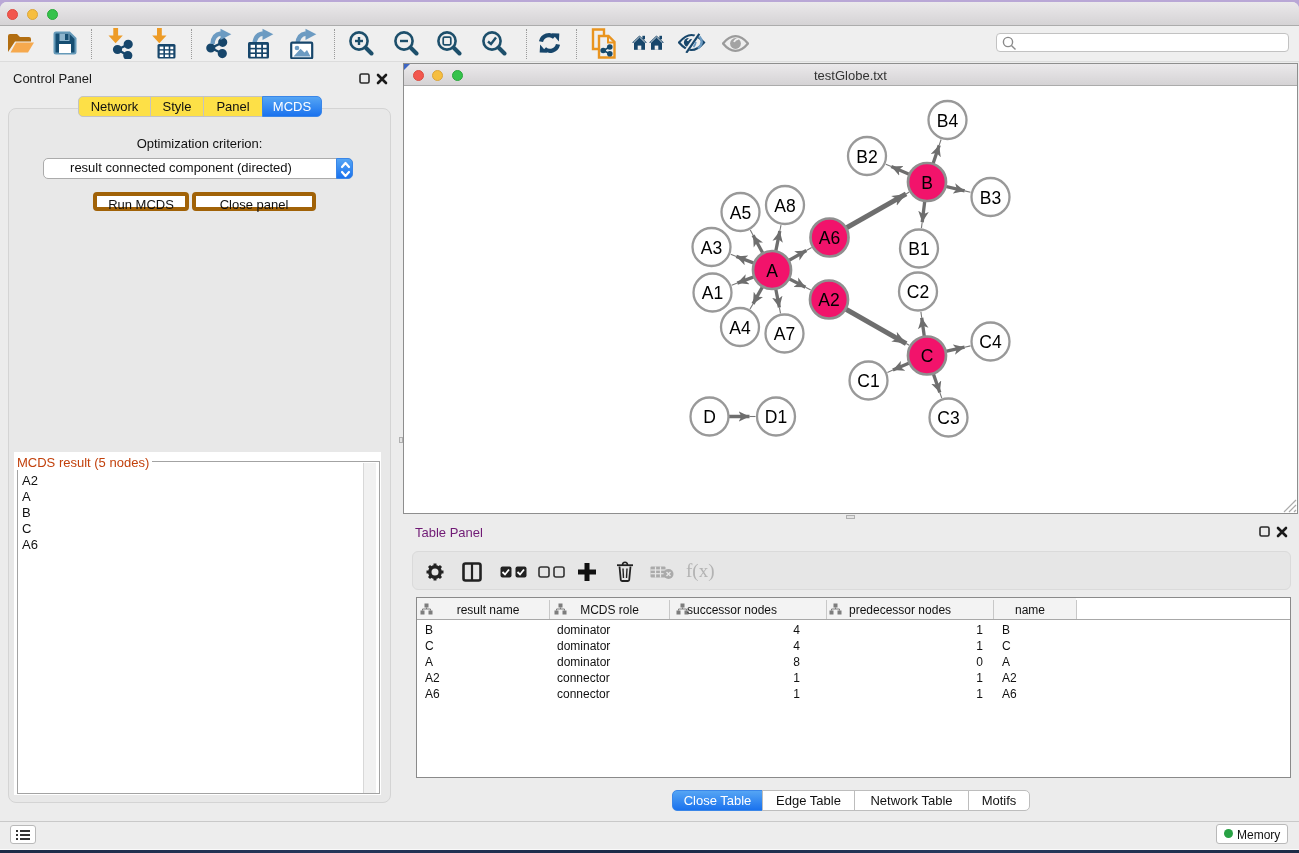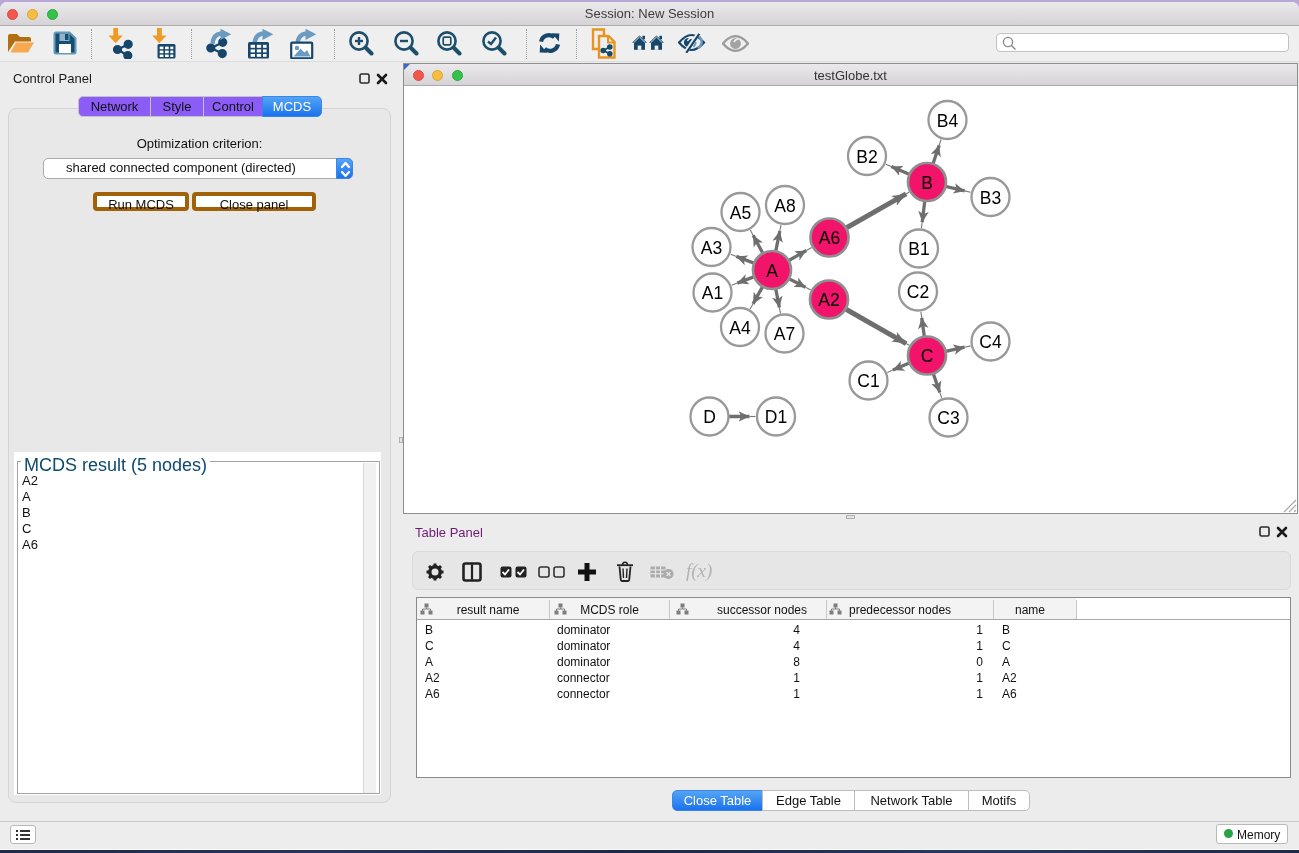--- a/index.html
+++ b/index.html
@@ -8,34 +8,33 @@
 .mainwin{position:absolute;left:0;top:2px;width:1299px;height:847px;background:#ececec;border-radius:7px 7px 0 0;overflow:hidden}
 .titlebar{position:absolute;left:0;top:0;width:1299px;height:24px;background:linear-gradient(#ebe9eb,#d5d3d5);border-bottom:1px solid #acacac}
 .tl{position:absolute;border-radius:50%;width:11px;height:11px}
 .tl.r{background:#f2574e;border:1px solid #dd4b40}
 .tl.y{background:#f6be40;border:1px solid #dba53a}
 .tl.g{background:#35c24b;border:1px solid #2aa73c}
 .wtitle{position:absolute;width:100%;text-align:center;font-size:13px;color:#3c3c3c;top:4px}
 .toolbar{position:absolute;left:0;top:26px;width:1299px;height:36px;background:#efefef;border-bottom:1px solid #dcdcdc}
 .tsep{position:absolute;top:3px;height:30px;width:0;border-left:1px dotted #9a9a9a}
 .searchbox{position:absolute;left:996px;top:9px;width:293px;height:19px;background:#fff;border:1px solid #c2c2c2;border-radius:4px}
-.cp-tab{position:absolute;top:96px;height:21px;background:#8b5cf6;border:1px solid #c3c3c3;font-size:13px;color:#111;text-align:center;line-height:19px}
+.cp-tab{position:absolute;top:96px;height:21px;background:#fde047;border:1px solid #c3c3c3;font-size:13px;color:#111;text-align:center;line-height:19px}
 .btn{position:absolute;background:#fff;border:4px solid #a16207;border-radius:4px;font-size:13px;color:#111;text-align:center}
 .bluegrad{background:linear-gradient(#55a5f4,#1a72ee);color:#fff;border:1px solid #3a86e8}
 .ftab{position:absolute;top:790px;height:21px;background:#fff;border:1px solid #bdbdbd;font-size:13px;color:#111;text-align:center;line-height:19px}
 .trow{position:absolute;font-size:12px;color:#111}
 .ftab.bluegrad,.cp-tab.bluegrad{background:linear-gradient(#55a5f4,#1a72ee);color:#fff;border:1px solid #3a86e8}
 </style></head>
 <body>
 <div class="mainwin">
 <div class="titlebar">
 <div class="tl r" style="left:7px;top:7px"></div>
 <div class="tl y" style="left:27px;top:7px"></div>
 <div class="tl g" style="left:47px;top:7px"></div>
-<div class="wtitle">Session: New Session</div>
 </div>
 </div>
 <div class="toolbar">
 <div class="tsep" style="left:91px"></div>
 <div class="tsep" style="left:191px"></div>
 <div class="tsep" style="left:334px"></div>
 <div class="tsep" style="left:526px"></div>
 <div class="tsep" style="left:576px"></div>
 </div>
 
@@ -199,38 +198,38 @@
 </svg>
 
 <div class="abs" style="left:13px;top:71px;font-size:13px;color:#1a1a1a">Control Panel</div>
 <svg class="abs" style="left:359px;top:73px" width="30" height="12">
  <rect x="1" y="1" width="9" height="9" rx="1.5" fill="none" stroke="#2b2b2b" stroke-width="1.6"></rect>
  <path d="M19,2 L27,10 M27,2 L19,10" stroke="#1a1a1a" stroke-width="2.6" stroke-linecap="round"></path>
 </svg>
 <div class="abs" style="left:8px;top:108px;width:383px;height:695px;background:#e8e8e8;border:1px solid #d4d4d4;border-radius:8px"></div>
 <div class="cp-tab" style="left:78px;width:73px;border-radius:5px 0 0 5px">Network</div>
 <div class="cp-tab" style="left:150px;width:54px">Style</div>
-<div class="cp-tab" style="left:203px;width:60px">Control</div>
+<div class="cp-tab" style="left:203px;width:60px">Panel</div>
 <div class="cp-tab bluegrad" style="left:262px;width:60px;border-radius:0 5px 5px 0">MCDS</div>
 <div class="abs" style="left:8px;top:136px;width:383px;text-align:center;font-size:13px;color:#111">Optimization criterion:</div>
 <div class="abs" style="left:43px;top:158px;width:310px;height:21px;background:#fff;border:1px solid #ababab;border-radius:5px"></div>
-<div class="abs" style="left:43px;top:160px;width:276px;text-align:center;font-size:13px;color:#111">shared connected component (directed)</div>
+<div class="abs" style="left:43px;top:160px;width:276px;text-align:center;font-size:13px;color:#111">result connected component (directed)</div>
 <div class="abs bluegrad" style="left:336px;top:158px;width:17px;height:21px;border-radius:0 5px 5px 0">
 <svg width="17" height="21">
       <path d="M5,8 L8.5,4 L12,8" fill="none" stroke="#fff" stroke-width="2.2" stroke-linecap="round" stroke-linejoin="round"></path>
       <path d="M5,13 L8.5,17 L12,13" fill="none" stroke="#fff" stroke-width="2.2" stroke-linecap="round" stroke-linejoin="round"></path>
     </svg>
 </div>
 <div class="btn" style="left:93px;top:192px;width:96px;height:19px;line-height:17px">Run MCDS</div>
 <div class="btn" style="left:192px;top:192px;width:124px;height:19px;line-height:17px">Close panel</div>
 
 <div class="abs" style="left:14px;top:452px;width:367px;height:343px;background:#fff"></div>
 <div class="abs" style="left:17px;top:461px;width:363px;height:333px;border:1px solid #a3a3a3"></div>
 <div class="abs" style="left:363px;top:463px;width:13px;height:330px;background:#f1f1f1;border-left:1px solid #d8d8d8"></div>
-<div class="abs" style="left:21px;top:455px;font-size:18px;color:#0c4a6e;background:#fff;padding:0 3px">MCDS result (5 nodes)</div>
+<div class="abs" style="left:14px;top:455px;font-size:13px;color:#c2410c;background:#fff;padding:0 3px">MCDS result (5 nodes)</div>
 <div class="abs" style="left:22px;top:473px;font-size:13px;color:#111;line-height:16px">A2<br>A<br>B<br>C<br>A6</div>
 
 <div class="abs" style="left:403px;top:63px;width:895px;height:451px;background:#fff;border:1px solid #8e8e8e"></div>
 <div class="abs" style="left:404px;top:64px;width:893px;height:22px;background:linear-gradient(#ebe9eb,#d5d3d5);border-bottom:1px solid #ababab"></div>
 <svg class="abs" style="left:404px;top:64px" width="6" height="6">
     <path d="M0,0 H6 L0,6 Z" fill="#3e66c4"></path>
   </svg>
 <div class="tl r" style="left:413px;top:70px"></div>
 <div class="tl y" style="left:432px;top:70px"></div>
 <div class="tl g" style="left:451.5px;top:70px"></div>
@@ -386,21 +385,21 @@
     </g>
  <g stroke="#e6e6e6" stroke-width="1.2">
   <line x1="0.5" y1="5" x2="15.5" y2="5"></line>
       <line x1="0.5" y1="8.7" x2="15.5" y2="8.7"></line>
   <line x1="5.5" y1="1.5" x2="5.5" y2="12.5"></line>
       <line x1="10.5" y1="1.5" x2="10.5" y2="12.5"></line>
  </g>
  <circle cx="18.5" cy="9" r="5" fill="#aaaaaa"></circle>
  <path d="M16.5,7 L20.5,11 M20.5,7 L16.5,11" stroke="#e6e6e6" stroke-width="1.4"></path>
 </svg>
-<div class="abs" style="left:686px;top:560px;font-family:'Liberation Serif',serif;font-style:italic;font-size:19px;color:#b3b3b3">f(x)</div>
+<div class="abs" style="left:686px;top:560px;font-family:'Liberation Serif',serif;font-size:19px;color:#b3b3b3">f(x)</div>
 
 <div class="abs" style="left:416px;top:597px;width:875px;height:181px;background:#fff;border:1px solid #8a8a8a"></div>
 <div class="abs" style="left:417px;top:598px;width:659px;height:22px;background:#f3f3f3;border-bottom:1px solid #a8a8a8"></div>
 <div class="abs" style="left:1076px;top:598px;width:214px;height:22px;border-bottom:1px solid #a8a8a8"></div>
 
 <div class="abs" style="left:549px;top:600px;width:1px;height:19px;background:#c8c8c8"></div>
 <div class="abs" style="left:669px;top:600px;width:1px;height:19px;background:#c8c8c8"></div>
 <div class="abs" style="left:826px;top:600px;width:1px;height:19px;background:#c8c8c8"></div>
 <div class="abs" style="left:993px;top:600px;width:1px;height:19px;background:#c8c8c8"></div>
 <div class="abs" style="left:1076px;top:600px;width:1px;height:19px;background:#c8c8c8"></div>
@@ -441,21 +440,21 @@
       <rect x="0.5" y="7.5" width="4" height="4"></rect>
       <rect x="8.5" y="7.5" width="4" height="4"></rect>
     </g>
     <g stroke="#7d7d7d" stroke-width="1">
       <path d="M6.5,4.5 V6 M2.5,7.5 V6 H10.5 V7.5" fill="none"></path>
     </g>
   </svg>
 
 <div class="trow" style="left:428px;top:603px;width:120px;text-align:center">result name</div>
 <div class="trow" style="left:550px;top:603px;width:119px;text-align:center">MCDS role</div>
-<div class="trow" style="left:687px;top:603px;width:120px;text-align:right">successor nodes</div>
+<div class="trow" style="left:687px;top:603px;width:120px;text-align:left">successor nodes</div>
 <div class="trow" style="left:849px;top:603px;width:120px;text-align:left">predecessor nodes</div>
 <div class="trow" style="left:970px;top:603px;width:120px;text-align:center">name</div>
 
 <div class="trow" style="left:425px;top:622px;line-height:16px">B<br>C<br>A<br>A2<br>A6</div>
 <div class="trow" style="left:557px;top:622px;line-height:16px">dominator<br>dominator<br>dominator<br>connector<br>connector</div>
 <div class="trow" style="left:700px;top:622px;line-height:16px;width:100px;text-align:right">4<br>4<br>8<br>1<br>1</div>
 <div class="trow" style="left:883px;top:622px;line-height:16px;width:100px;text-align:right">1<br>1<br>0<br>1<br>1</div>
 <div class="trow" style="left:1002px;top:622px;line-height:16px">B<br>C<br>A<br>A2<br>A6</div>
 
 <div class="ftab bluegrad" style="left:672px;width:91px;border-radius:5px 0 0 5px">Close Table</div>

